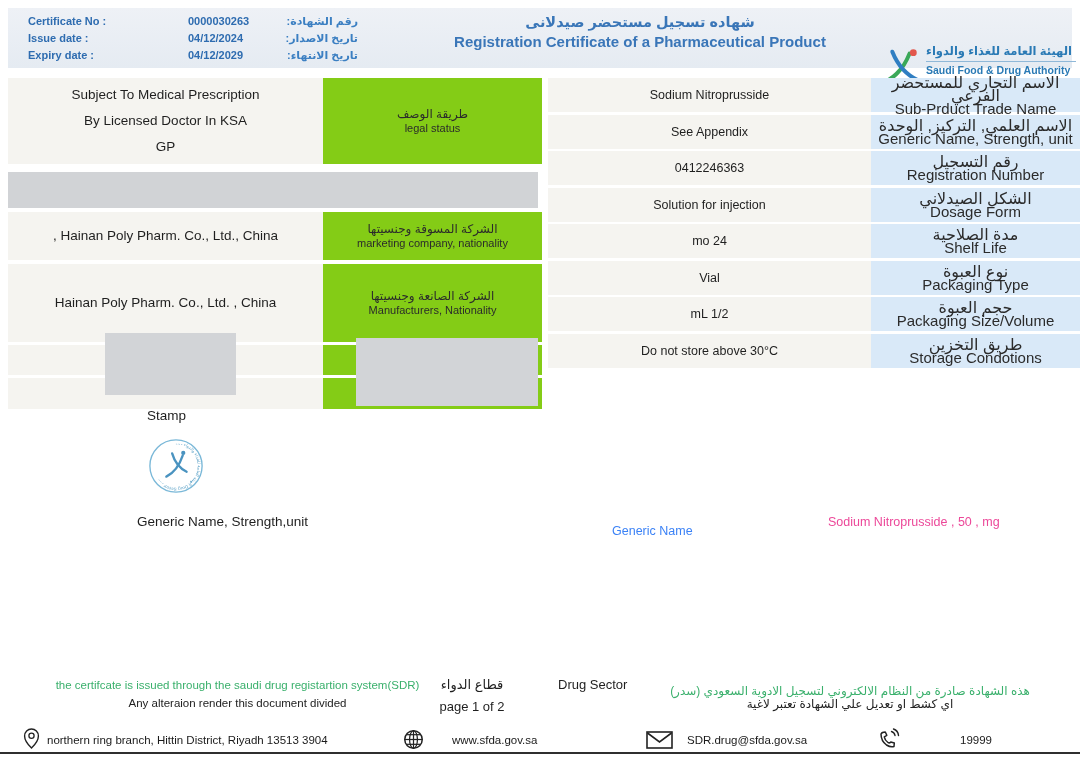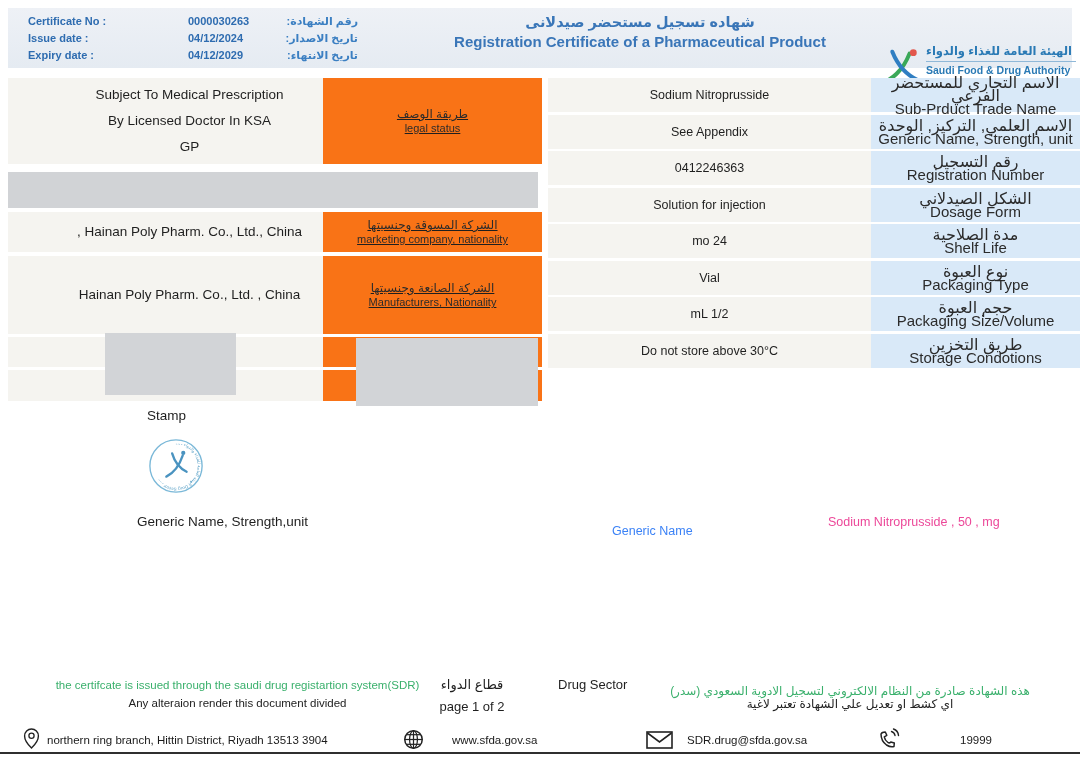--- a/index.html
+++ b/index.html
@@ -23,24 +23,24 @@
   .logo-text{position:absolute;left:54px;top:2px;width:150px;text-align:left;}
   .logo-ar{font-size:11.5px;font-weight:bold;color:#2a7ab5;direction:rtl;text-align:left;
            border-bottom:1px solid #8fb8d8;padding-bottom:2px;line-height:15px;}
   .logo-en{font-size:10.5px;font-weight:bold;color:#2a7ab5;line-height:15px;padding-top:1px;}
 
   
   .ltable{position:absolute;left:8px;top:78px;width:534px;}
   .lrow{position:relative;width:534px;}
   .lval{position:absolute;left:0;top:0;bottom:0;width:315px;background:#f5f4f0;
         display:flex;flex-direction:column;align-items:center;justify-content:center;
-        font-size:13.5px;color:#1f1f1f;text-align:center;padding-left:24px;}
+        font-size:13.5px;color:#1f1f1f;text-align:center;}
   .lval .line{line-height:26px;}
-  .llab{position:absolute;left:315px;top:0;bottom:0;width:219px;background:#f97316;
-        display:flex;flex-direction:column;align-items:center;justify-content:center;text-align:center;text-decoration:underline;}
+  .llab{position:absolute;left:315px;top:0;bottom:0;width:219px;background:#84cc16;
+        display:flex;flex-direction:column;align-items:center;justify-content:center;text-align:center;}
   .lab-ar{font-size:12px;color:#2b2b2b;direction:rtl;line-height:14px;}
   .lab-en{font-size:11px;color:#2b2b2b;line-height:14px;}
   .redbar{width:530px;height:36px;background:#d1d3d6;}
   .gap8{height:8px;} .gap4{height:4px;} .gap3{height:3px;}
 
   .rtable{position:absolute;left:548px;top:78px;width:532px;}
   .rrow{position:relative;width:532px;height:34px;margin-bottom:2.5px;}
   .rval{position:absolute;left:0;top:0;bottom:0;width:323px;background:#f5f4f0;
         display:flex;align-items:center;justify-content:center;font-size:12.5px;color:#1f1f1f;}
   .rlab{position:absolute;left:323px;top:0;bottom:0;width:209px;background:#d9e9f8;
@@ -131,21 +131,21 @@
       <div class="llab">
         <div class="lab-ar">طريقة الوصف</div>
         <div class="lab-en">legal status</div>
       </div>
     </div>
 
     <div class="gap8"></div>
     <div class="redbar"></div>
     <div class="gap4"></div>
 
-    <div class="lrow" style="height:40px">
+    <div class="lrow" style="height:48px">
       <div class="lval">
         <div class="line" style="line-height:16px">, Hainan Poly Pharm. Co., Ltd., China</div>
       </div>
       <div class="llab">
         <div class="lab-ar">الشركة المسوقة وجنسيتها</div>
         <div class="lab-en">marketing company, nationality</div>
       </div>
     </div>
 
     <div class="gap4"></div>

